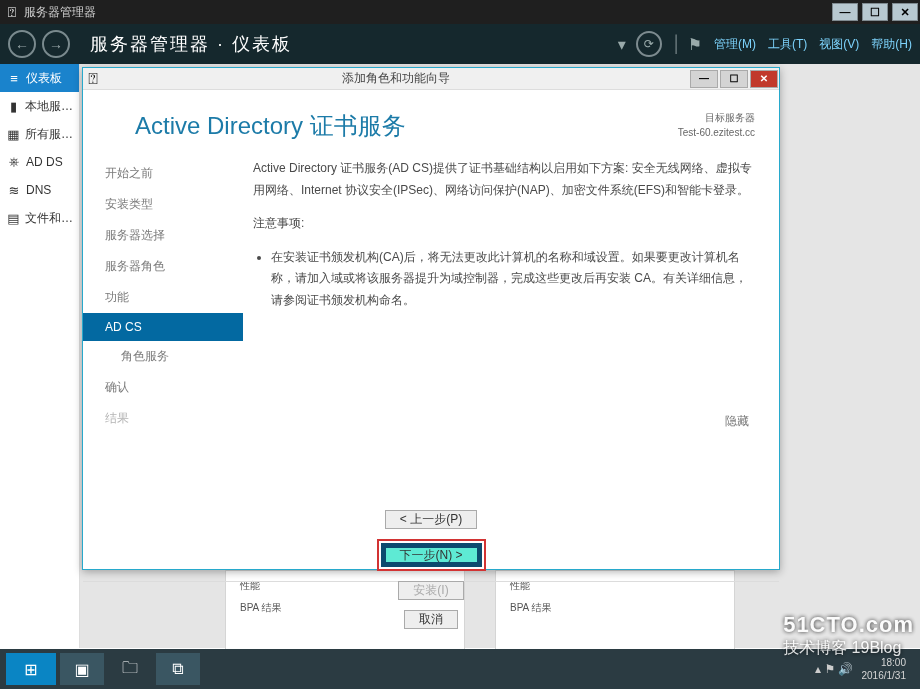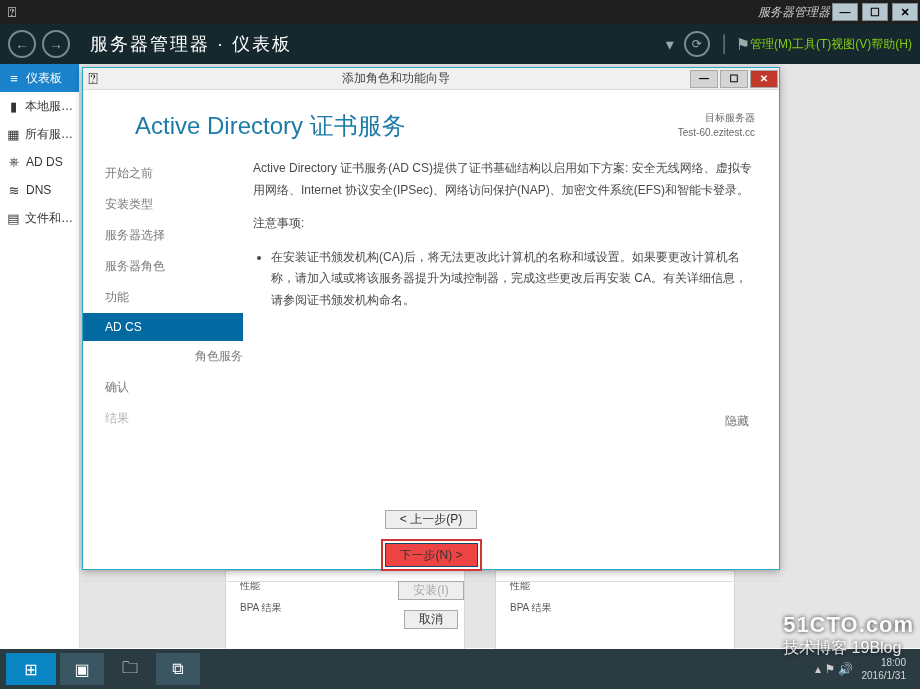--- a/index.html
+++ b/index.html
@@ -2,29 +2,29 @@
 <html><head>
 <meta charset="utf-8">
 <style>
 * { margin:0; padding:0; box-sizing:border-box; font-family:"Microsoft YaHei","Segoe UI",sans-serif; }
 body { background:#888; width:920px; height:689px; overflow:hidden; position:relative; }
 
 
 .outer { position:absolute; left:0; top:0; width:100%; height:688px; background:#fff; }
 .outer-title { height:24px; background:#1f1f1f; display:flex; align-items:center; }
 .outer-title .icon { width:24px; height:24px; display:flex; align-items:center; justify-content:center; color:#fff; font-size:14px; }
-.outer-title .title-text { flex:1; text-align:right; color:#cfcfcf; font-size:12px;font-style:italic; }
+.outer-title .title-text { flex:1; text-align:left; color:#cfcfcf; font-size:12px; }
 .outer-title .winbtn { width:26px; height:18px; background:#b8c8d0; margin:3px 2px; display:flex; align-items:center; justify-content:center; font-size:11px; font-weight:bold; border:1px solid rgba(0,0,0,0.3);}
 
 .mgr-header { height:40px; background:#15282d; display:flex; align-items:center; color:#fff; padding:0 8px; }
 .nav-arrow { width:28px; height:28px; border:2px solid #7a8a8e; border-radius:50%; display:flex; align-items:center; justify-content:center; margin-right:6px; color:#9aa8aa; font-size:14px; }
 .bc { font-size:18px; letter-spacing:2px; margin-left:14px;}
 .mgr-header .spacer { flex:1; }
 .hdr-icon { width:26px; height:26px; border:2px solid #7d8b8f; border-radius:50%; display:flex; align-items:center; justify-content:center; margin:0 4px; color:#9aa; font-size:12px;}
-.menu-text { font-size:12px; color:#84cc16; }
+.menu-text { margin-left:12px; font-size:12px; color:#7dd3fc; }
 
 .mgr-body { display:flex; height:calc(100% - 64px - 40px); }
 .side { width:80px; background:#fff; border-right:1px solid #ddd; font-size:12px;}
 .side .item { display:flex; align-items:center; height:28px; padding:0 6px; gap:4px; color:#333; white-space:nowrap; overflow:hidden;}
 .side .item.sel { background:#1a83cc; color:#fff; }
 .side .ico { width:16px; height:16px; display:flex; align-items:center; justify-content:center; font-size:13px; }
 .main-area { flex:1; background:#e5e5e5; padding:20px; }
 
 
 .panels { position:absolute; left:225px; top:570px; display:flex; gap:30px; }
@@ -37,21 +37,21 @@
 .wiz-title .wbtn { width:28px; height:18px; margin:0 1px; display:flex; align-items:center; justify-content:center; font-size:10px; font-weight:bold; border:1px solid #aaa; background:#d4d4d4; }
 .wiz-title .wbtn.min { background:#d4d4d4;}
 .wiz-title .wbtn.max { background:#d4d4d4;}
 .wiz-title .wbtn.close { background:#c1392b; color:#fff;}
 .wiz-body { height:calc(100% - 22px - 48px); display:flex; }
 .wiz-head { height:60px; padding:20px 24px 4px 24px; display:flex; align-items:flex-start;}
 .wiz-head h1 { color:#1c7ba8; font-weight:normal; font-size:24px; flex:1;margin-left:28px;}
 .dest { font-size:10px; color:#666; text-align:right; line-height:1.5;}
 .wiz-nav { width:160px; padding:8px 0; font-size:12px; }
 .wiz-nav .step { padding:7px 0 7px 22px; color:#7a7a7a; white-space:nowrap;}
-.wiz-nav .step.lvl2 { padding-left:38px;text-align:right;}
+.wiz-nav .step.lvl2 { padding-left:38px;}
 .wiz-nav .step.active { background:#0369a1; color:#fff;}
 .wiz-nav .step.disabled { color:#b5b5b5;}
 .wiz-content { flex:1; padding:8px 26px 8px 10px; font-size:12px; color:#4a4a4a; line-height:1.8;}
 .wiz-content p { margin-bottom:12px; }
 .wiz-content ul { padding-left:18px;}
 .wiz-content li { margin-bottom:8px; }
 .hide-lnk { position:absolute; right:30px; top:345px; color:#777; font-size:12px;}
 .wiz-foot { height:48px; border-top:1px solid #dcdcdc; display:flex; align-items:center; justify-content:flex-end; padding:0 18px; gap:10px;flex-direction:column; }
 .btn { height:24px; padding:0 14px; background:#eee; border:1px solid #aaa; font-size:12px; color:#333; display:flex; align-items:center;}
 .btn.disabled { color:#aaa;}
@@ -167,21 +167,21 @@
       <p>注意事项:</p>
       <ul>
           <li>在安装证书颁发机构(CA)后，将无法更改此计算机的名称和域设置。如果要更改计算机名称，请加入域或将该服务器提升为域控制器，完成这些更改后再安装 CA。有关详细信息，请参阅证书颁发机构命名。</li>
         </ul>
     </div>
   </div>
   <span class="hide-lnk">隐藏</span>
   <div class="wiz-foot">
     <button class="btn">&lt; 上一步(P)</button>
     <span class="highlight-box">
-      <button class="btn" style="background:#ef4444;border:1px solid #0c4a6e;">下一步(N) &gt;</button>
+      <button class="btn" style="background:#5eead4;border:5px solid #0c4a6e;">下一步(N) &gt;</button>
     </span>
     <button class="btn disabled">安装(I)</button>
     <button class="btn">取消</button>
   </div>
 </div>
 
 <div class="taskbar">
   <div class="tb start">⊞</div>
   <div class="tb active">▣</div>
   <div class="tb">🗀</div>

